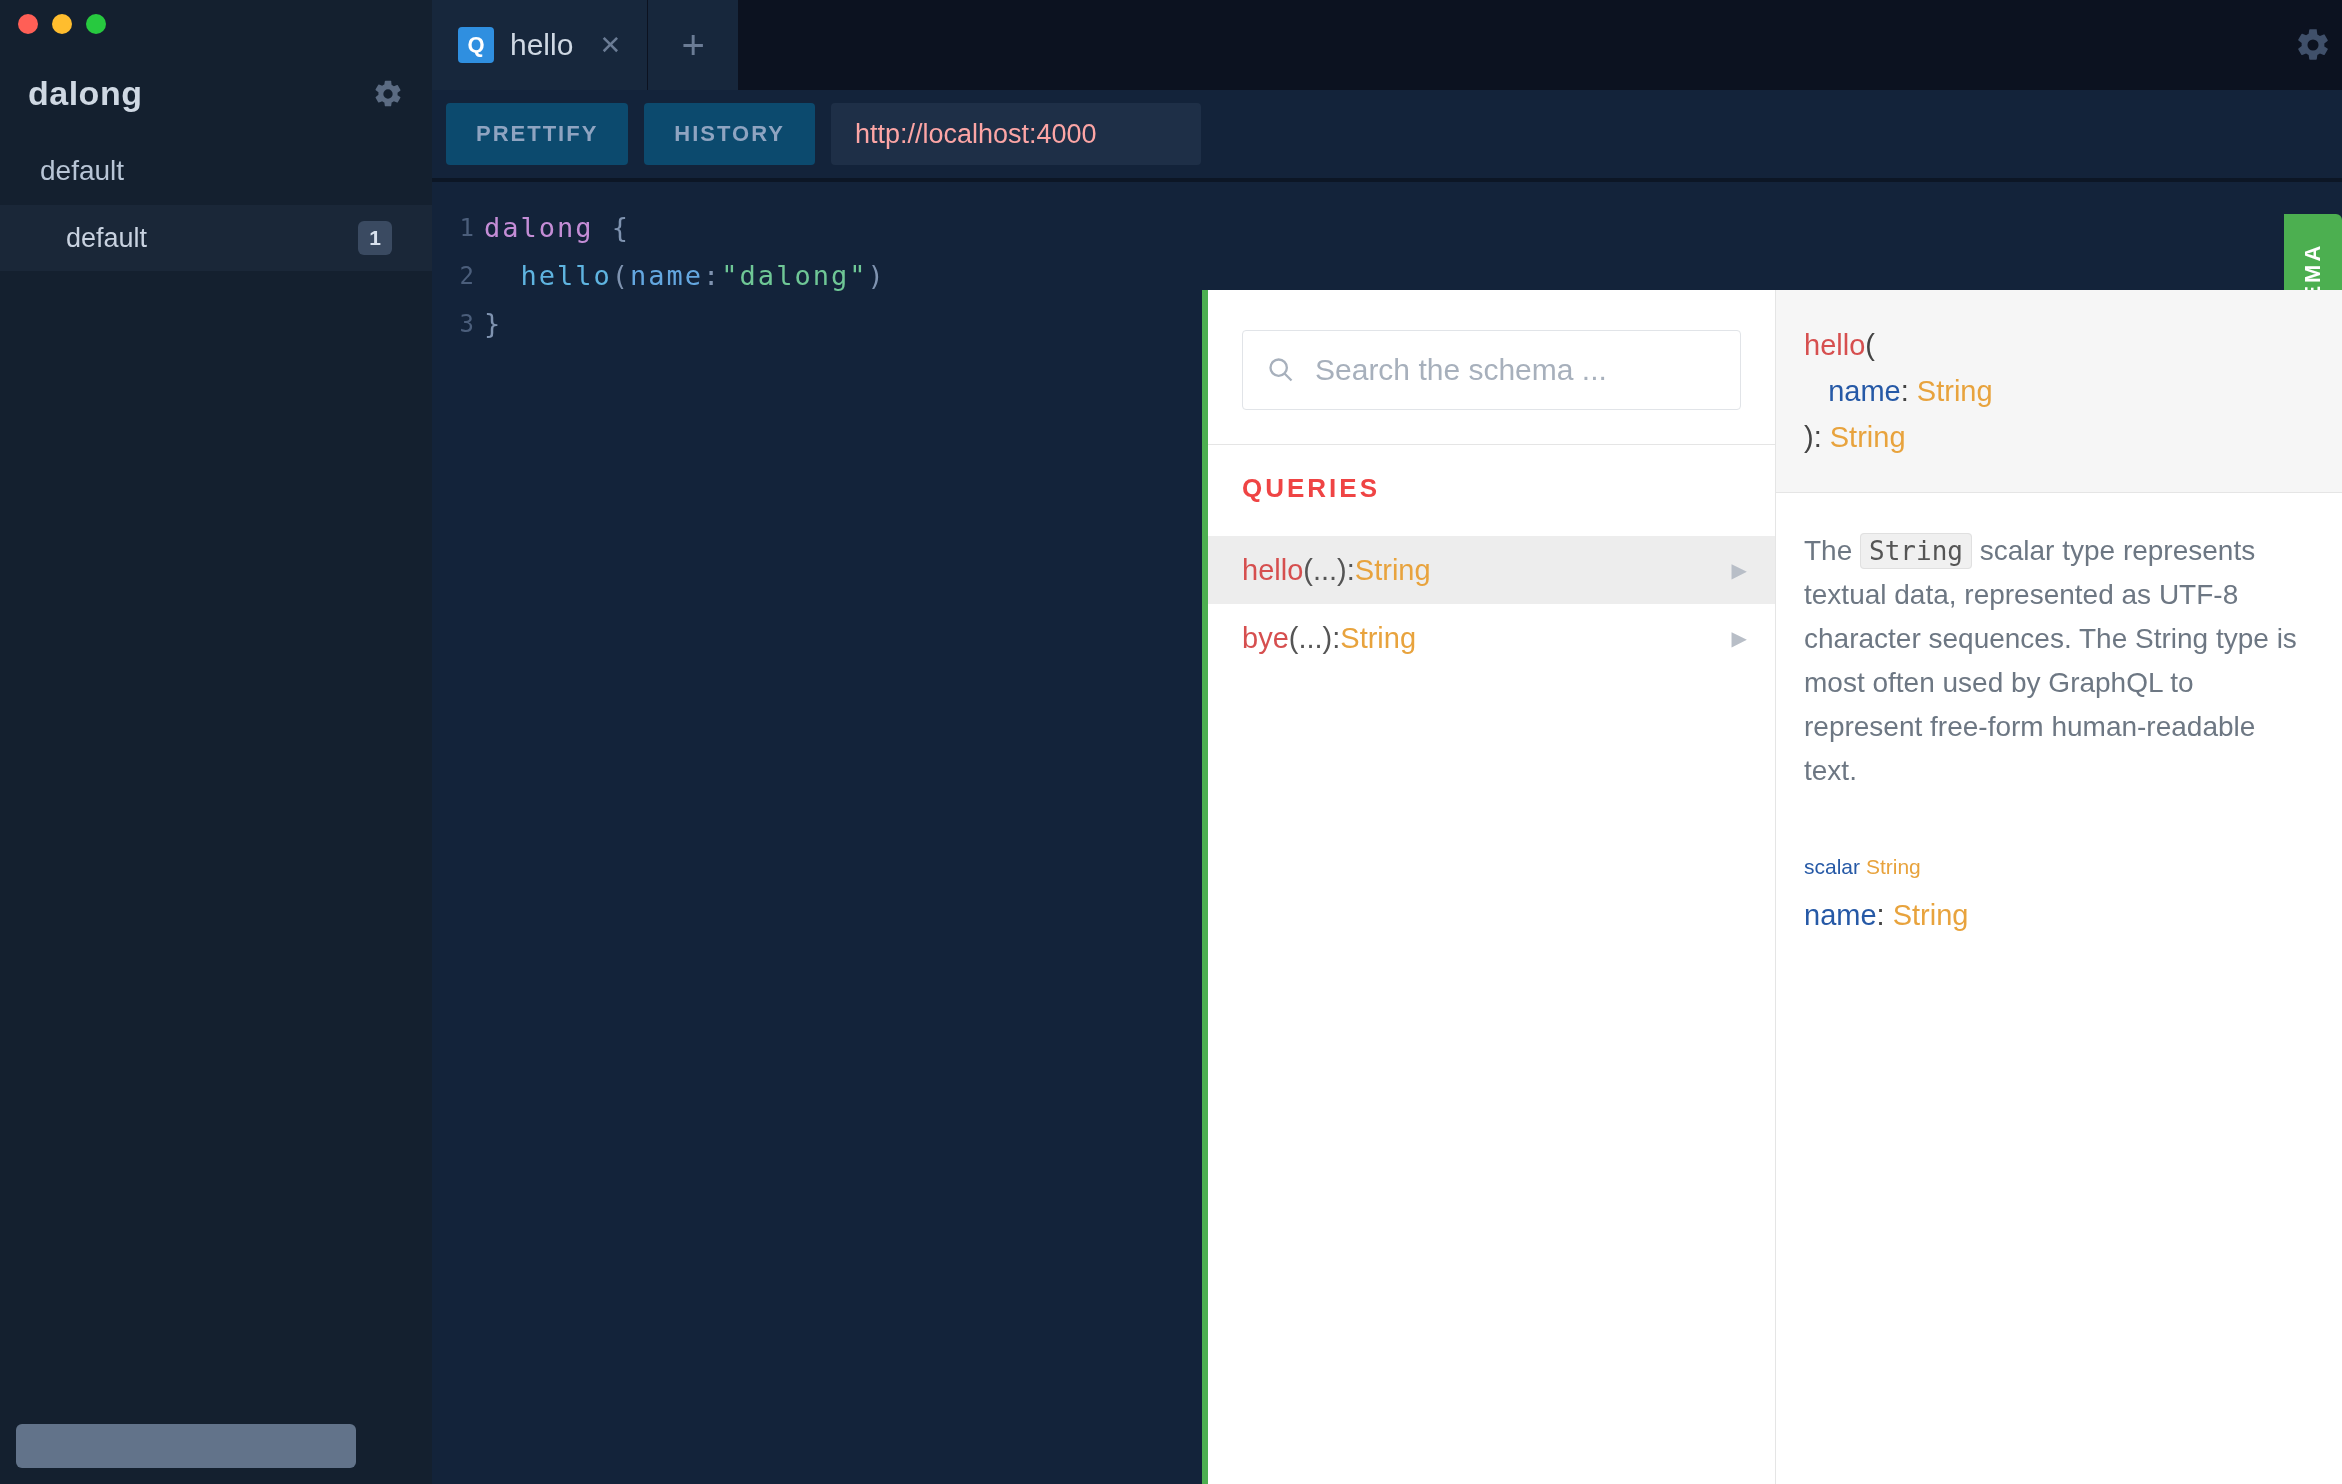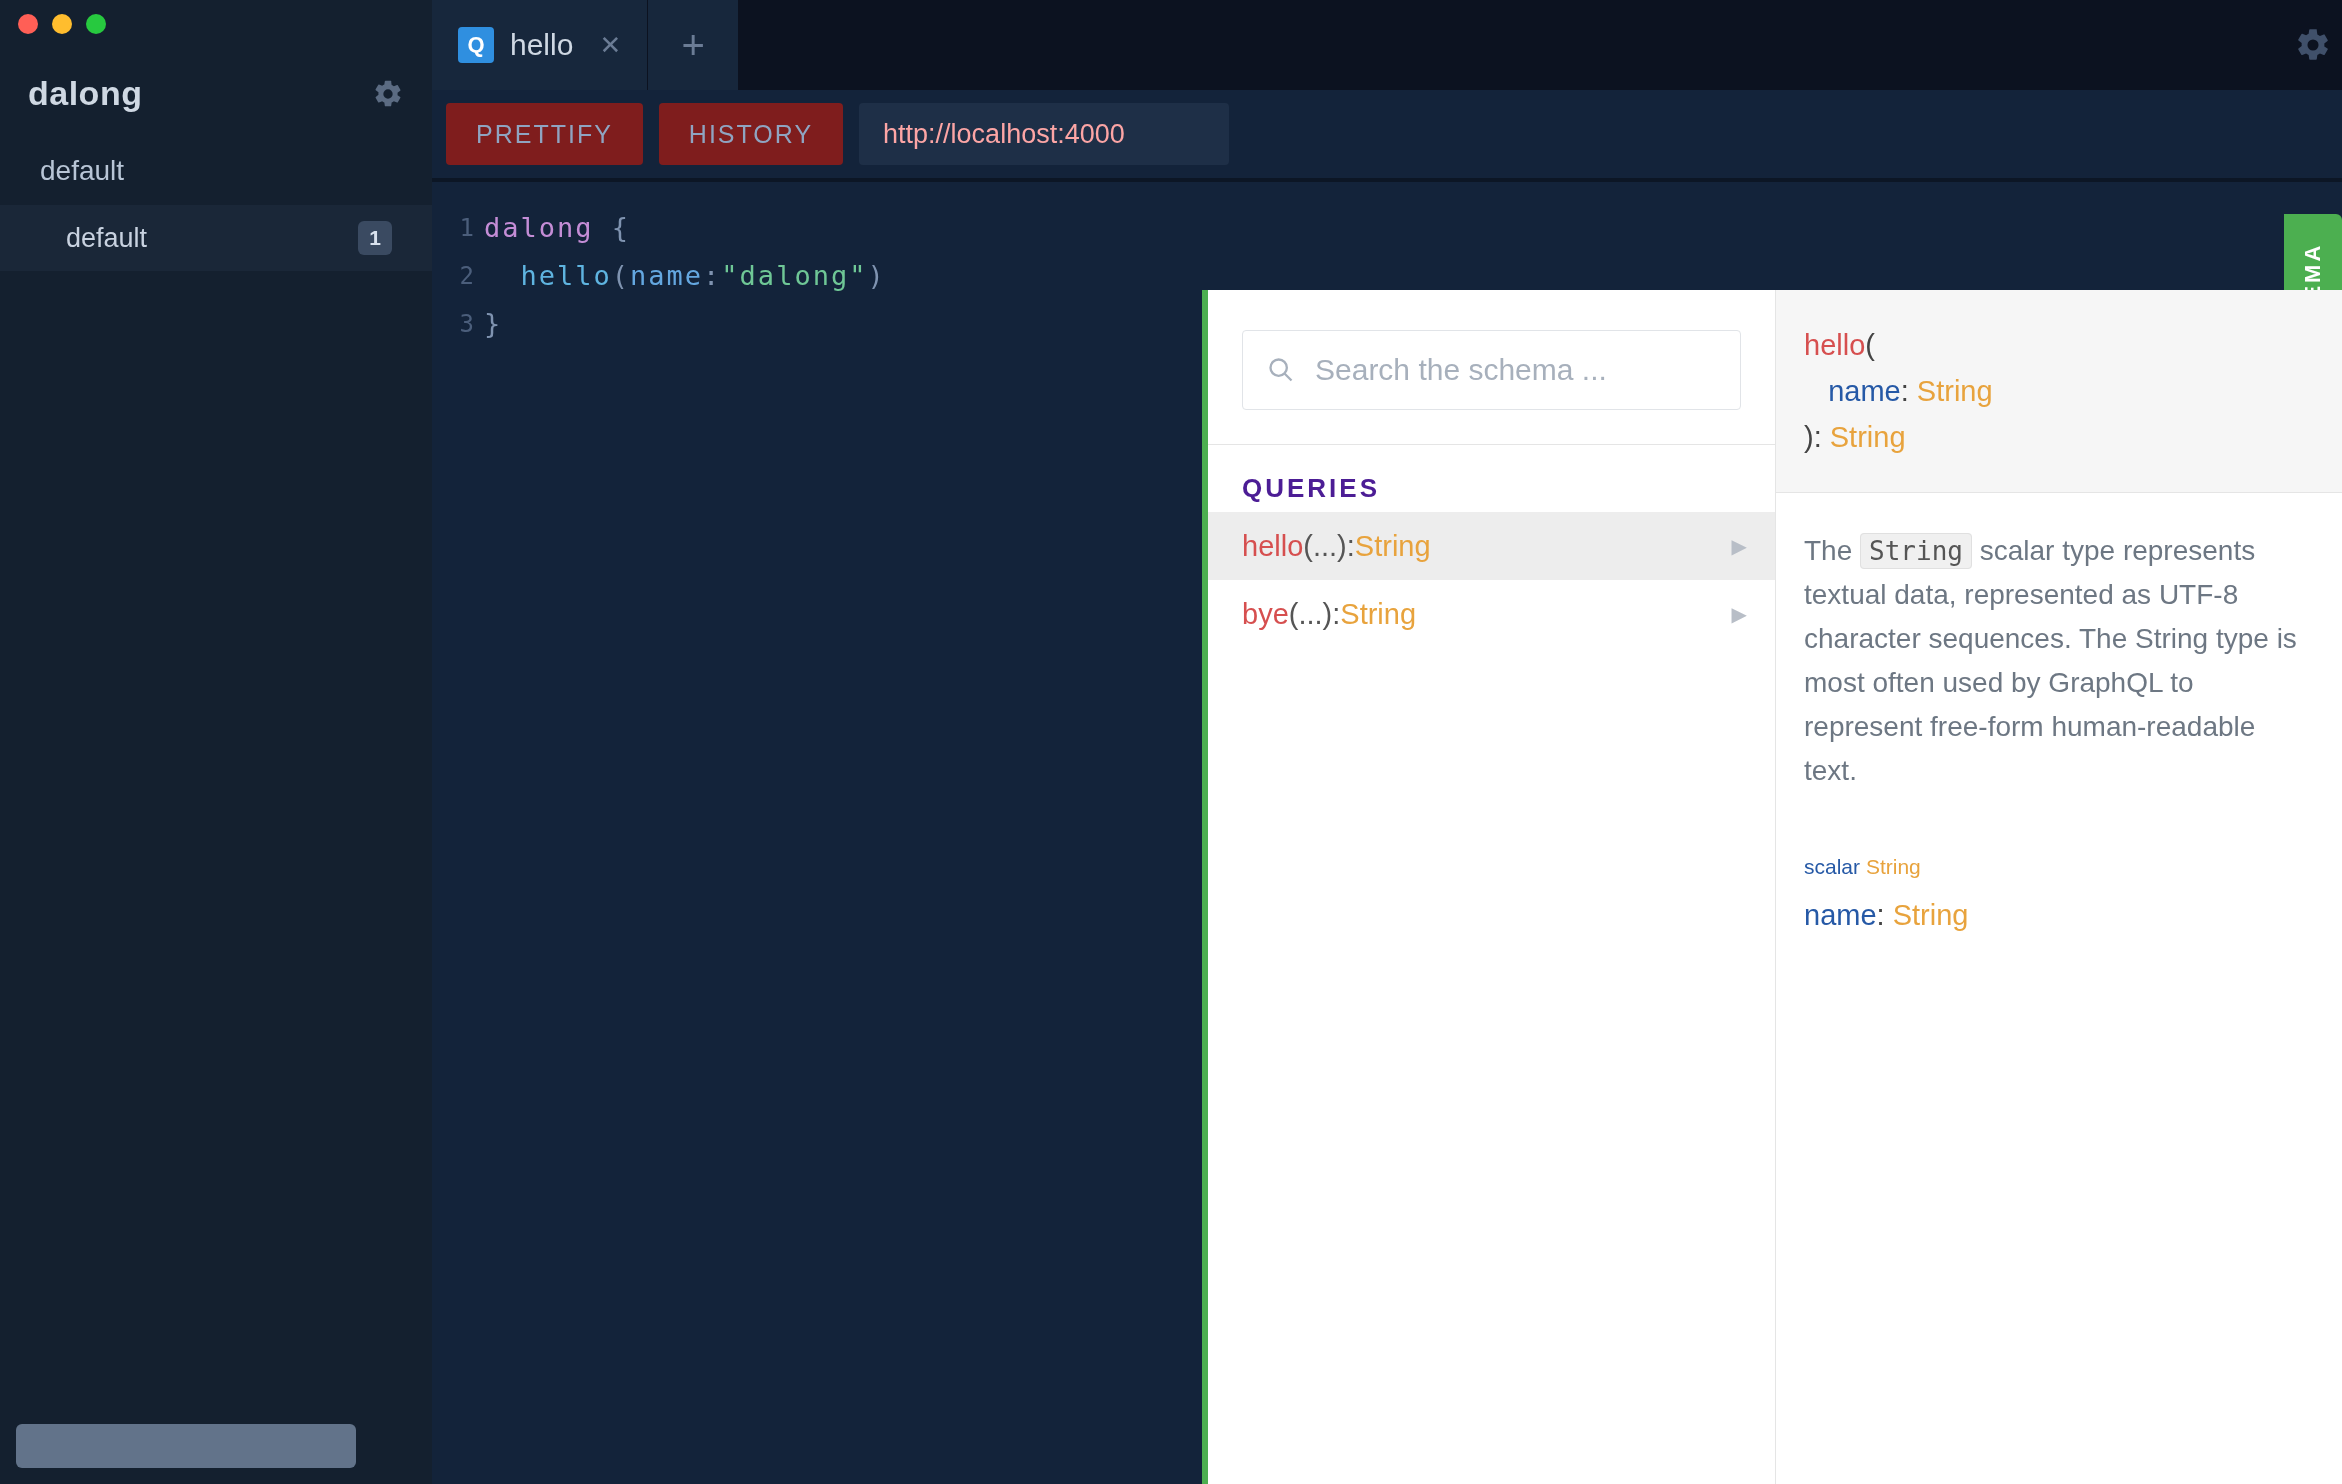--- a/index.html
+++ b/index.html
@@ -142,25 +142,25 @@
 .toolbar-row {
   height:92px;
   display:flex;
   align-items:center;
   padding:0 14px;
   gap:16px;
   background:#13233a;
   border-bottom:4px solid rgba(0,0,0,0.35);
 }
 .tool-btn {
-  background:#7f1d1d;
+  background:#0c4a6e;
   color:#8fa4c1;
   letter-spacing:2px;
-  font-size:25px;
-  font-weight:400;
+  font-size:22px;
+  font-weight:700;
   display:flex;
   align-items:center;
   justify-content:center;
   border-radius:4px;
   height:62px;
   padding:0 30px;
   cursor:pointer;
 }
 .endpoint {
   background:#1e2f47;
@@ -249,24 +249,24 @@
   border-radius:4px;
   display:flex;
   align-items:center;
   padding:0 24px;
   color:#a7b0bc;
   font-size:30px;
   gap:20px;
 }
 .schema-search svg{width:28px;height:28px;stroke:#a7b0bc;}
 .schema-section-title {
-  color:#4c1d95;
+  color:#ef4444;
   font-size:26px;
   letter-spacing:3px;
-  padding:28px 34px 8px;
+  padding:28px 34px 32px;
   font-weight:600;
 }
 .schema-row {
   height:68px;
   display:flex;
   align-items:center;
   padding:0 34px;
   font-size:29px;
   position:relative;
   cursor:pointer;

